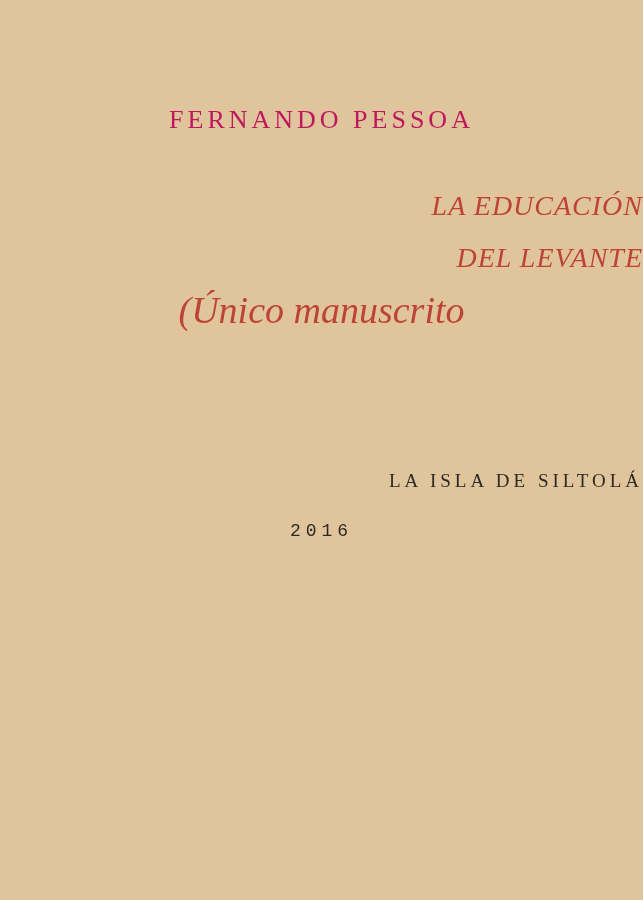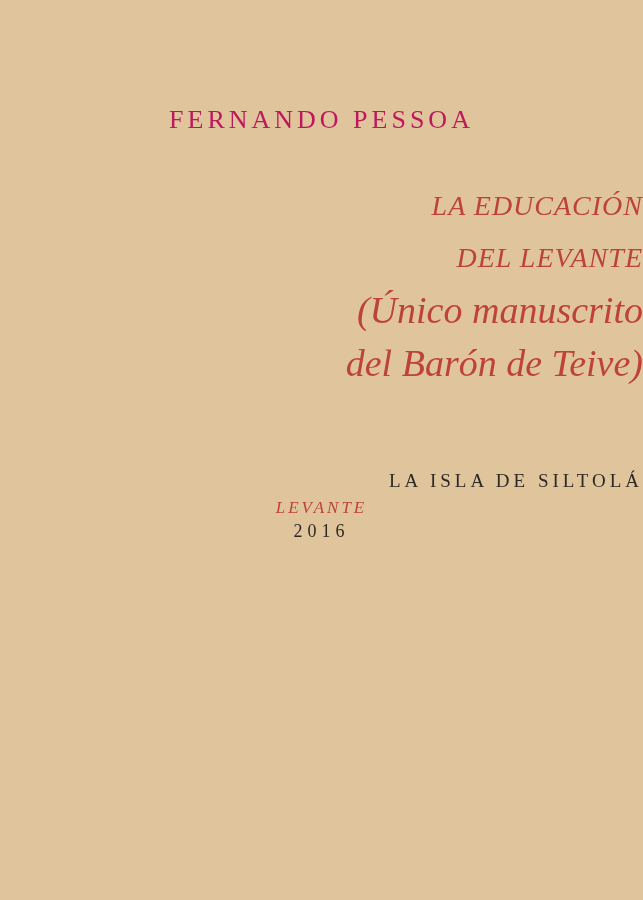--- a/index.html
+++ b/index.html
@@ -42,21 +42,20 @@
   .title-line {
     font-size: 28px;
     line-height: 52px;
     letter-spacing: 1px;
     text-align: right;
   }
   .subtitle-line {
     font-size: 38px;
     line-height: 53px;
     letter-spacing: 0px;
-    text-align: right;
   }
   .publisher {
     position: absolute;
     top: 469px;
     left: 0;
     width: 100%;
     font-size: 19px;
     line-height: 23px;
     letter-spacing: 4px;
     color: #2d2a26;
@@ -75,35 +74,34 @@
   }
   .year {
     position: absolute;
     top: 521px;
     left: 0;
     width: 100%;
     font-size: 18px;
     line-height: 21px;
     letter-spacing: 5px;
     color: #2d2a26;
+    font-family: Liberation Mono, monospace;
   }
 </style>
 </head>
 <body>
 
 <div class="cover">
 
   <div class="author">FERNANDO PESSOA</div>
 
   <div class="title-block">
     <div class="title-line">LA EDUCACIÓN</div>
     <div class="title-line">DEL LEVANTE</div>
     <div class="subtitle-line">(Único manuscrito</div>
-    <div class="subtitle-line">del Barón de Teive)</div>
   </div>
 
   <div class="publisher">LA ISLA DE SILTOLÁ</div>
 
-  <div class="collection">LEVANTE</div>
 
   <div class="year">2016</div>
 
 </div>
 
 </body></html>

